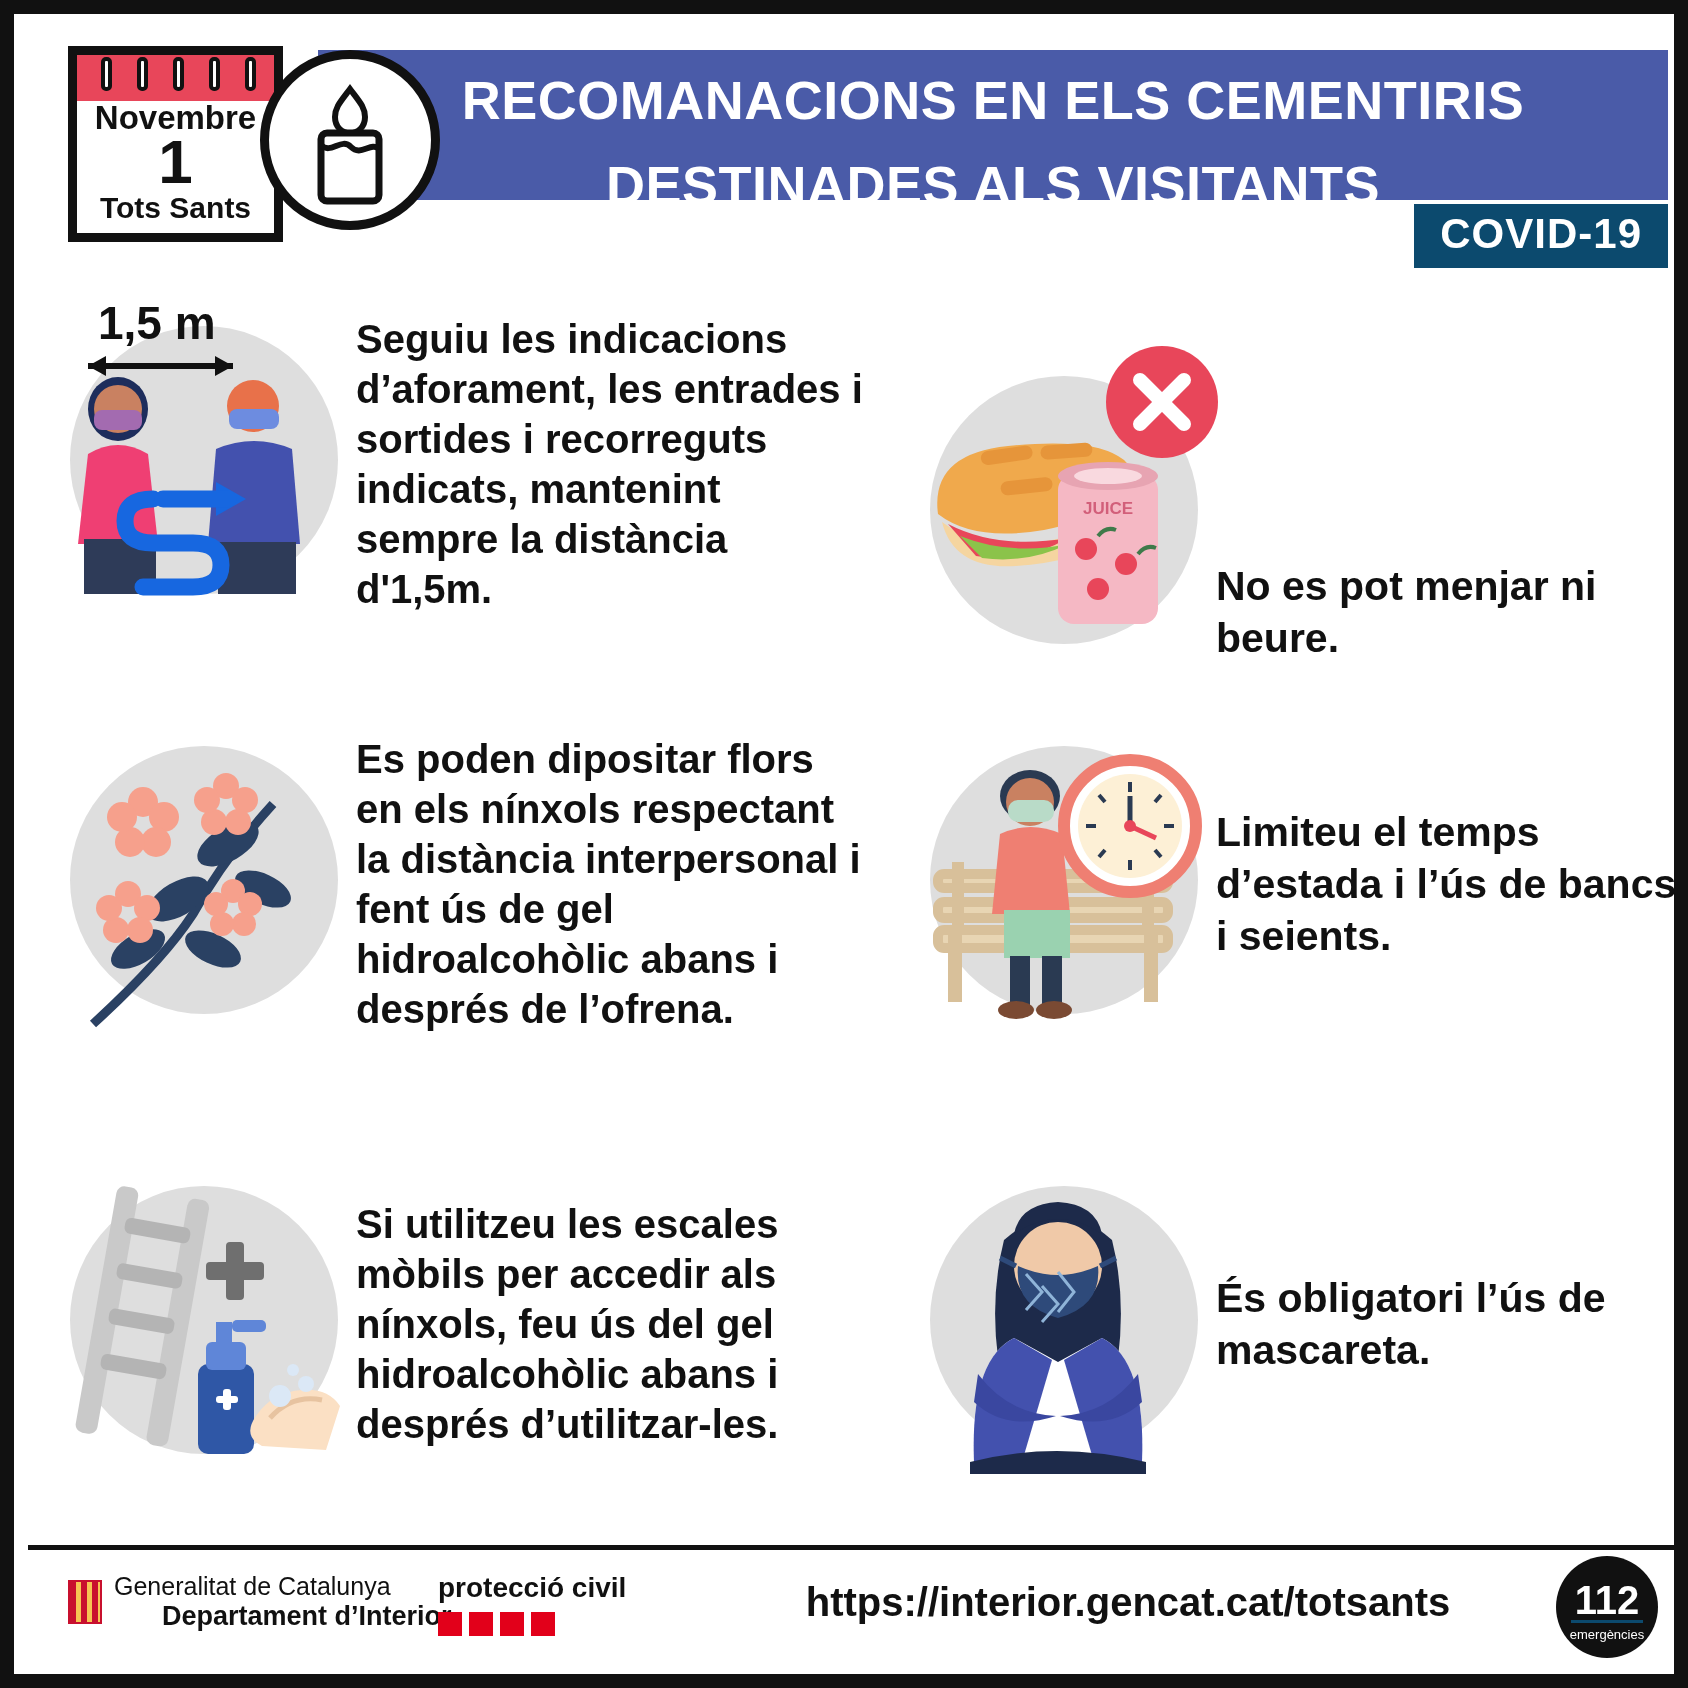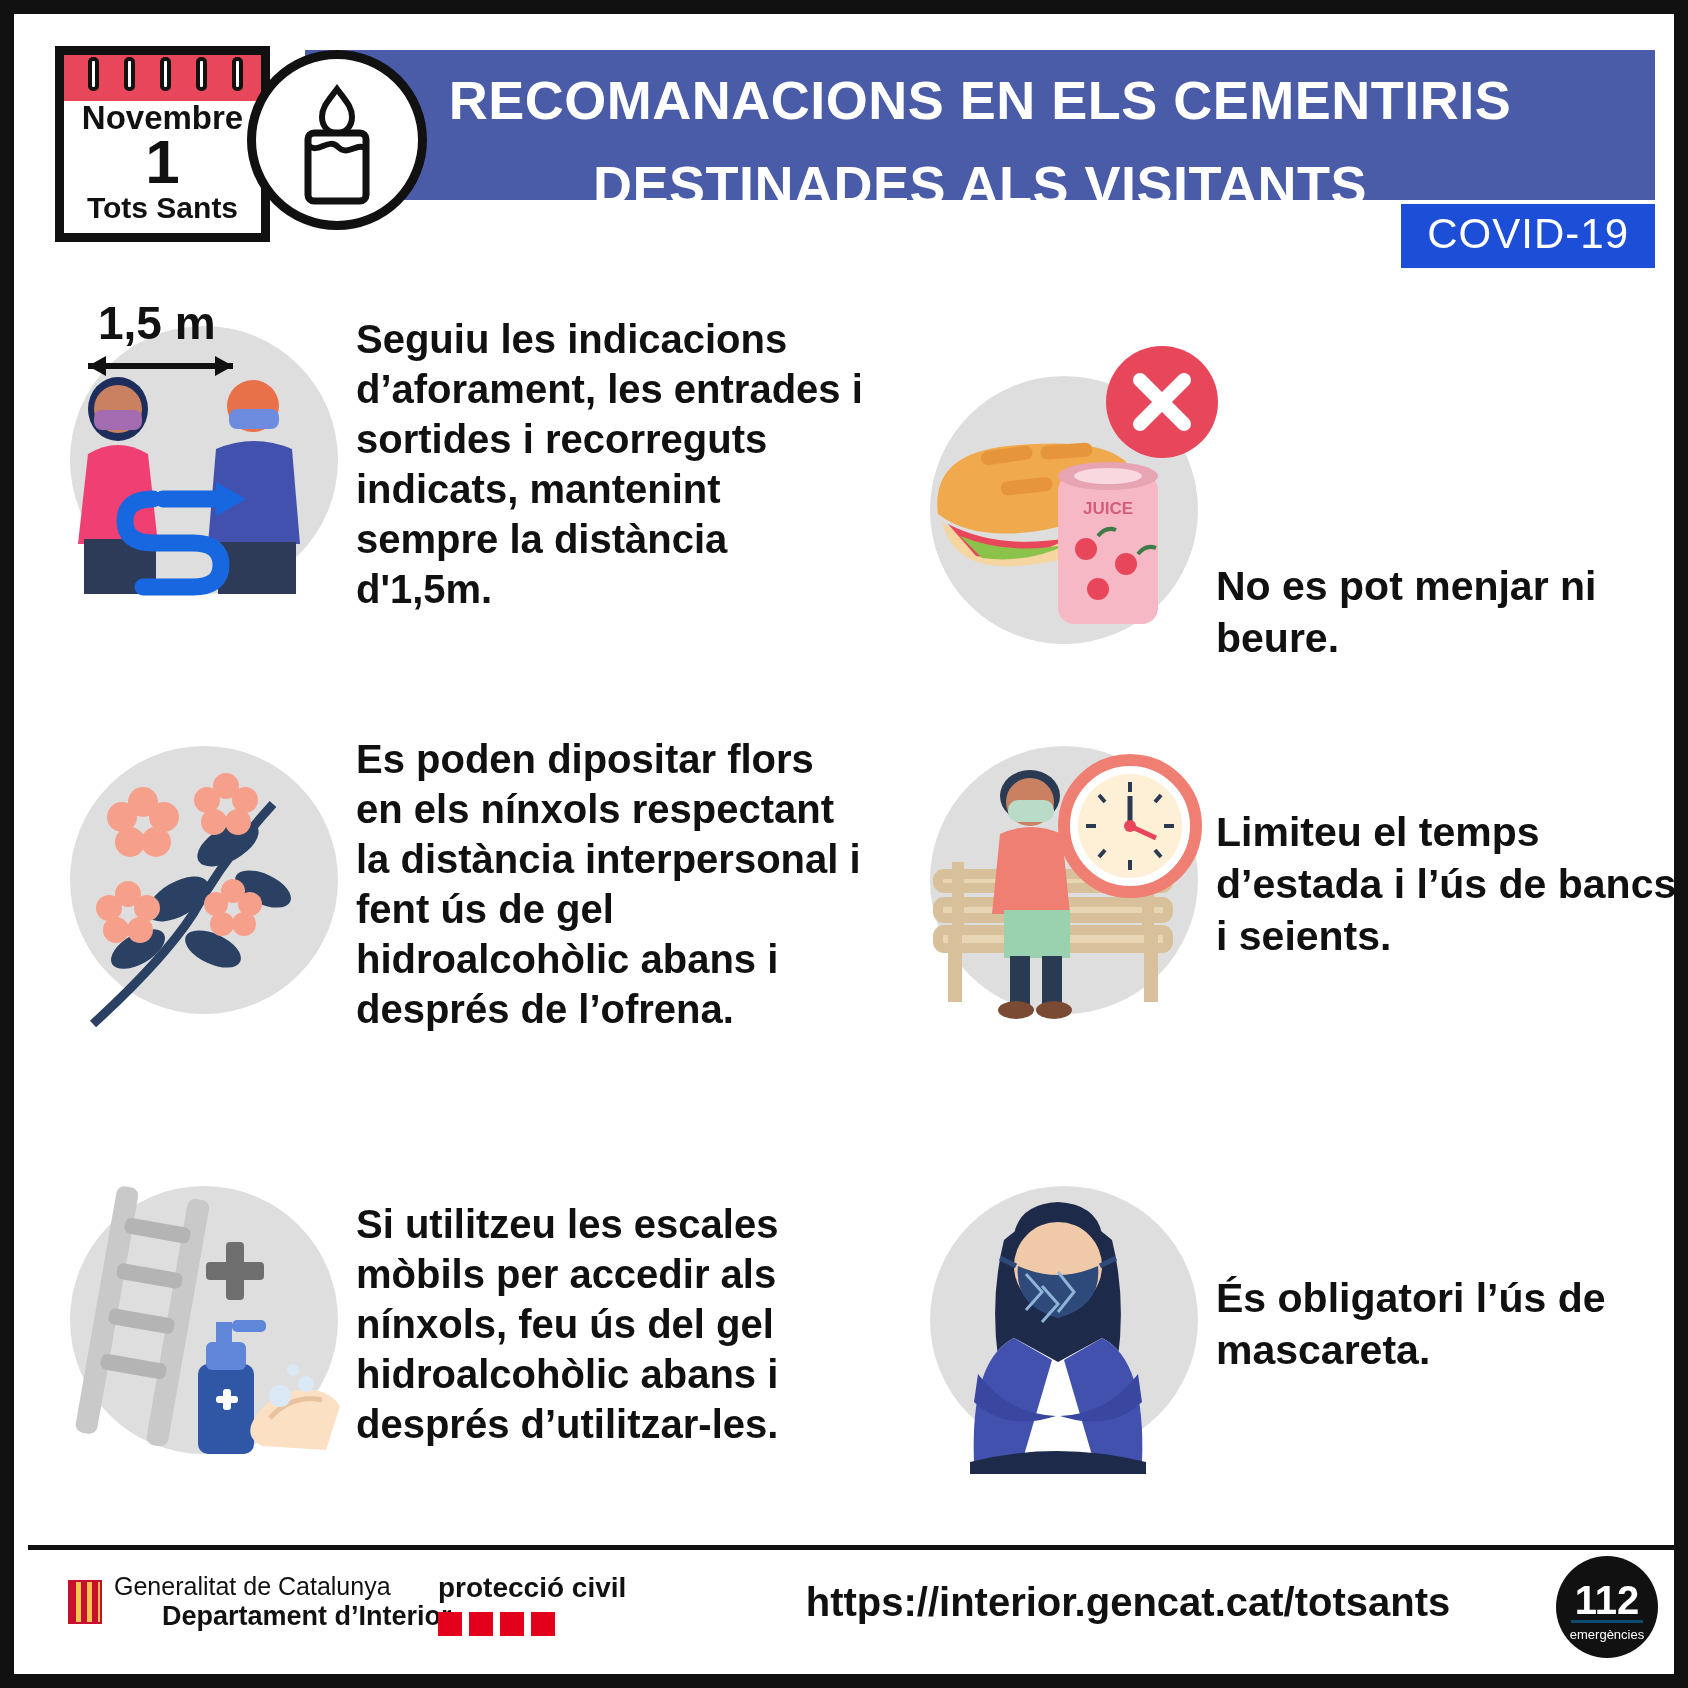--- a/index.html
+++ b/index.html
@@ -19,21 +19,21 @@
     left: 0; top: 0;
     width: 1688px;
     height: 1688px;
     box-sizing: border-box;
     border: 14px solid #111111;
     background: #ffffff;
   }
   
   .header {
     position: absolute;
-    left: 1px; top: 14px;
+    left: 14px; top: 14px;
     width: 1660px;
     height: 230px;
   }
   .header-band {
     position: absolute;
     left: 290px;
     top: 22px;
     width: 1350px;
     height: 150px;
     background: #4a5ba8;
@@ -47,23 +47,23 @@
     color: #ffffff;
     font-weight: bold;
     font-size: 54px;
     line-height: 85px;
     letter-spacing: 0.5px;
   }
   .covid-badge {
     position: absolute;
     right: 20px;
     top: 176px;
-    background: #1d4ed8;
+    background: #0c4a6e;
     color: #ffffff;
-    font-weight: normal;
+    font-weight: bold;
     font-size: 42px;
     padding: 6px 26px 10px 26px;
     letter-spacing: 1px;
   }
   
   .cal-box {
     position: absolute;
     left: 40px;
     top: 18px;
     width: 215px;

